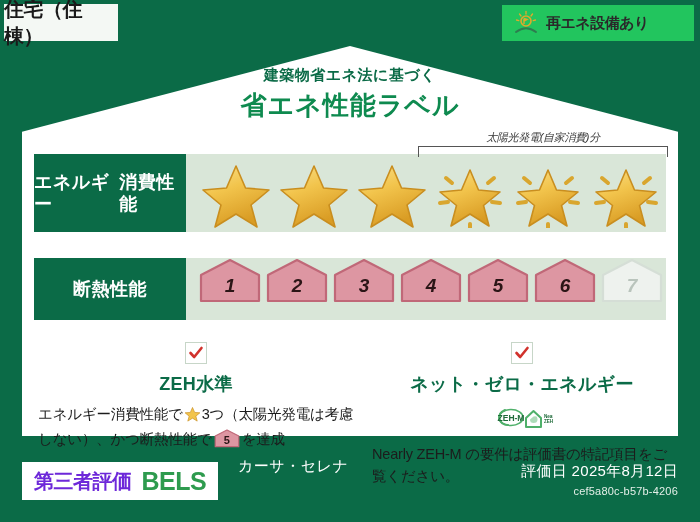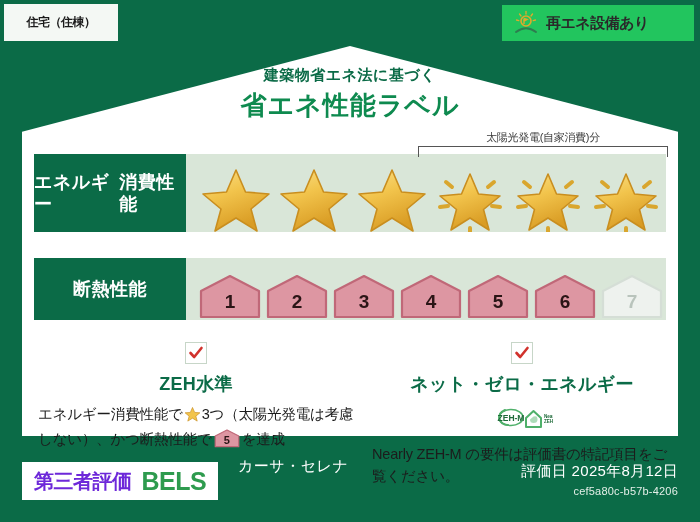--- a/index.html
+++ b/index.html
@@ -13,21 +13,21 @@
     width: 700px; height: 522px;
     background: #0b6b47;
   }
 
   
   .corner-tag {
     position: absolute; left: 4px; top: 4px;
     width: 114px; height: 37px;
     background: #f4f8f4;
     display: flex; align-items: center; justify-content: center;
-    font-size: 12px; font-weight: bold; color: #1a1a1a;
+    font-size: 20px; font-weight: bold; color: #1a1a1a;
     letter-spacing: -0.5px;
   }
 
   
   .re-badge {
     position: absolute; right: 6px; top: 5px;
     height: 36px; width: 192px;
     background: #22c55e;
     display: flex; align-items: center; gap: 6px;
     padding-left: 10px;
@@ -79,21 +79,21 @@
     flex: 0 0 152px;
     background: #0b6b47;
     color: #ffffff;
     display: flex; flex-direction: row;
     align-items: center; justify-content: center;
     font-size: 18px; font-weight: bold; line-height: 1.25;
     letter-spacing: 0.5px;
   }
   .metric-body {
     flex: 1 1 auto; position: relative;
-    display: flex; align-items: flex-end;
+    display: flex; align-items: flex-start; font-style: italic;
   }
 
   
   .stars-wrap {
     display: flex; align-items: center; gap: 2px;
     padding-left: 12px; margin-top: 4px;
   }
   .star-cell { position: relative; width: 76px; height: 70px; }
   .star-cell svg { position: absolute; left: 0; top: 0; }
 

